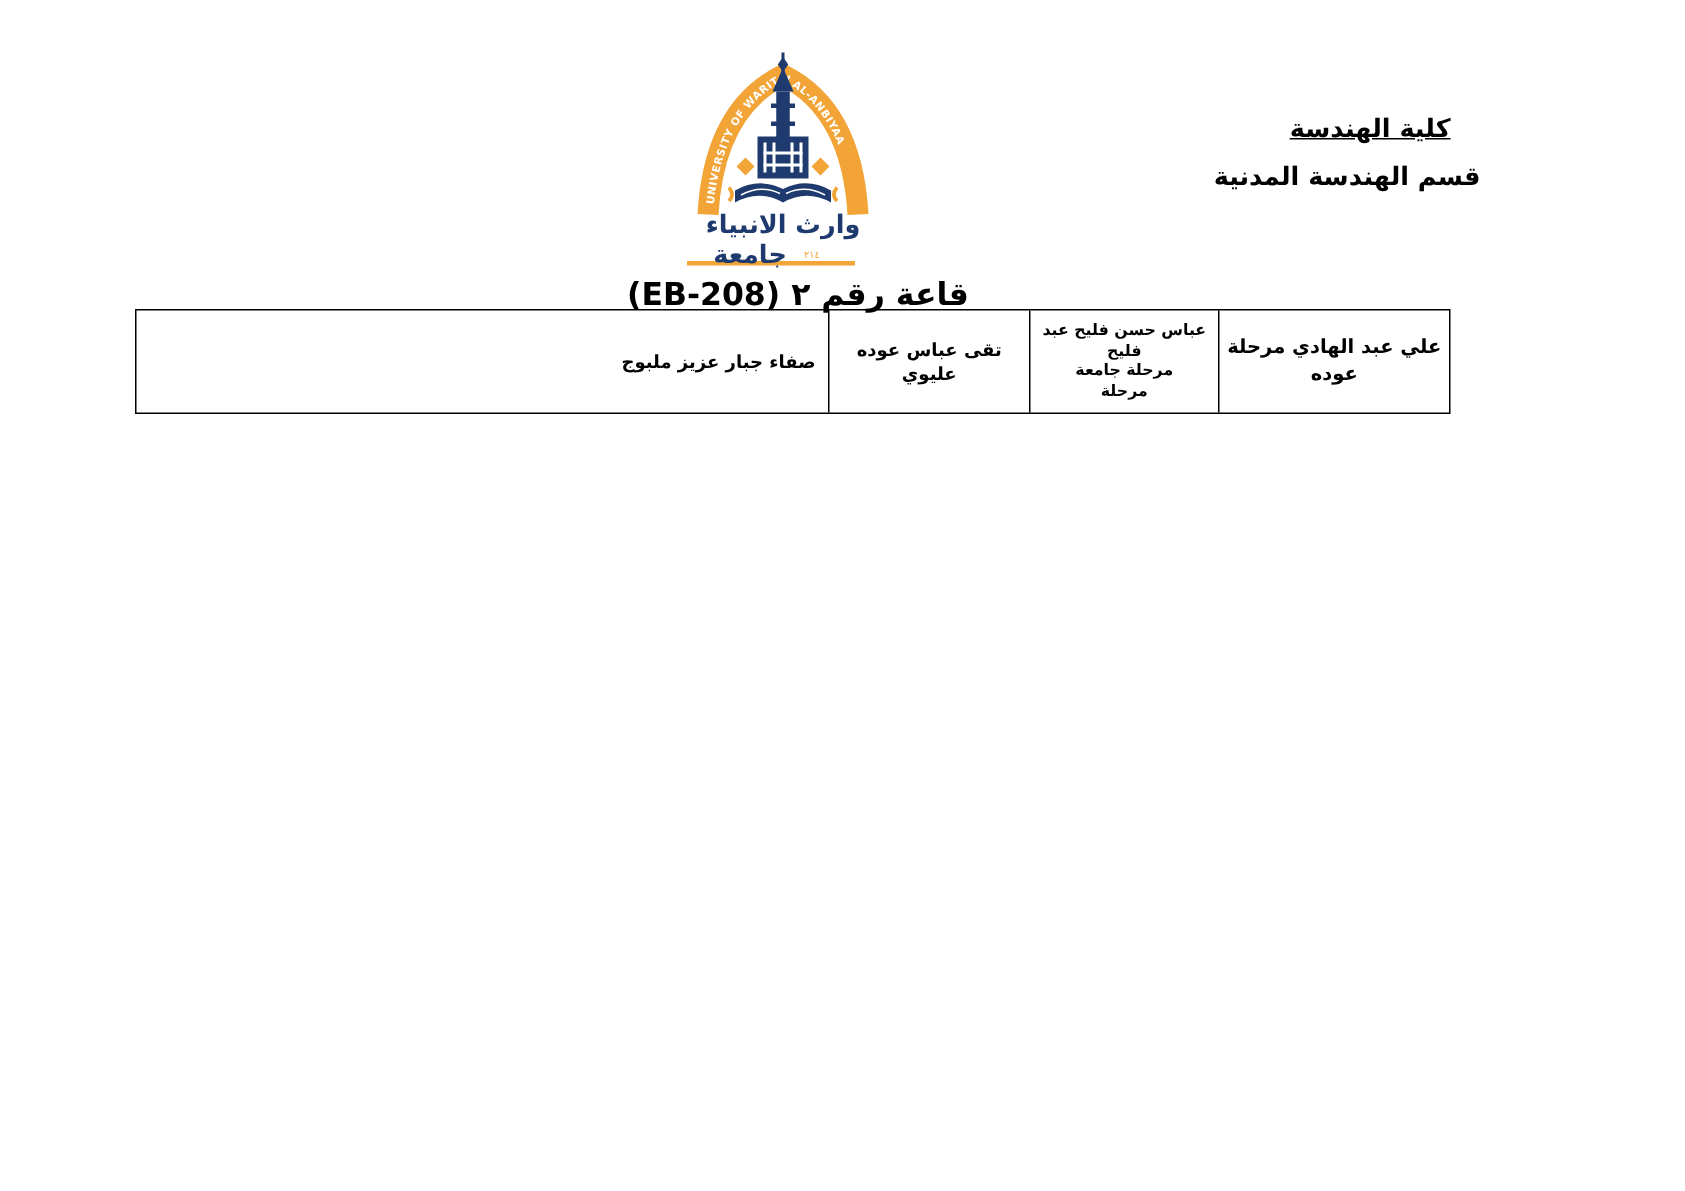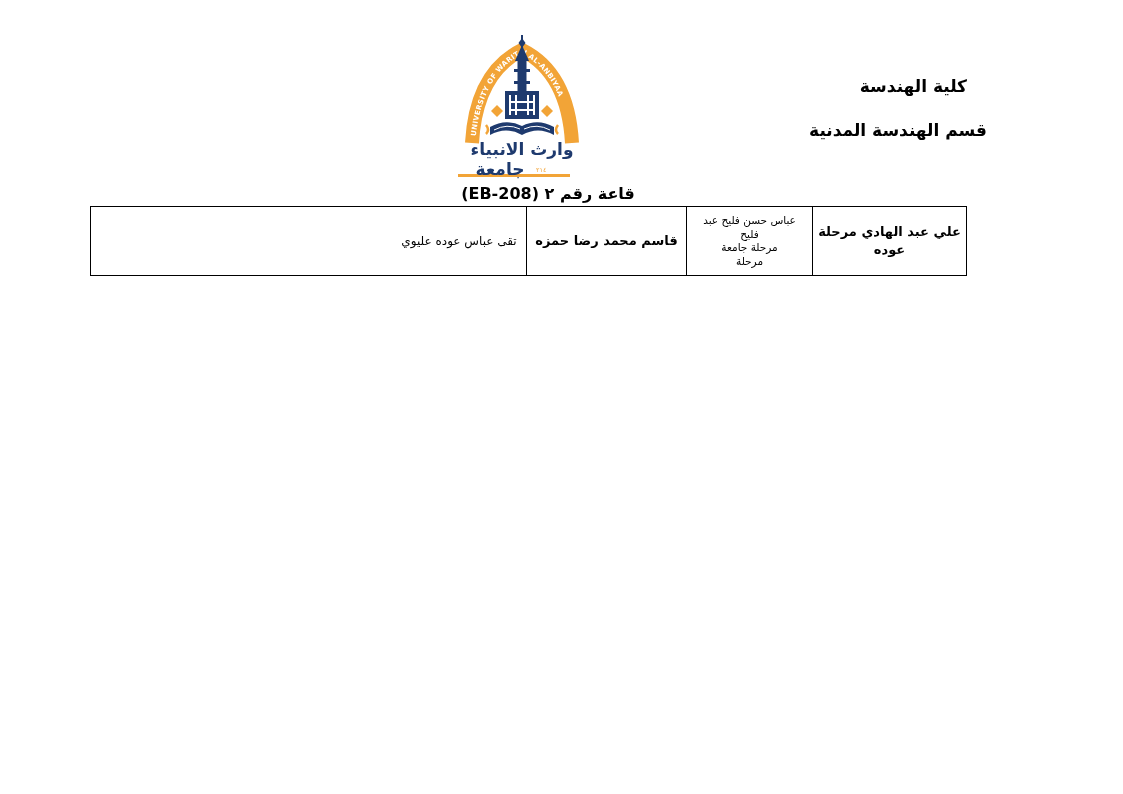--- a/index.html
+++ b/index.html
@@ -13,39 +13,39 @@
   }
 
   
   .dept-header {
     position:absolute;
     top:76px; right:136px;
     text-align:right;
     direction:rtl;
     font-weight:bold;
   }
-  .dept-line1 { font-size:17px; line-height:20px; margin-left:0; margin-right:20px; }
-  .dept-line2 { font-size:17px; line-height:20px; margin-top:24px; }
+  .dept-line1 { font-size:17px; line-height:20px; margin-left:0; margin-right:20px;text-decoration:underline; }
+  .dept-line2 { font-size:17px; line-height:20px; margin-top:12px; }
 
   
   .logo-box {
     position:absolute;
     left:450px; top:33px;
     width:145px; height:150px;
   }
   .logo-box svg { width:100%; height:100%; display:block; }
 
   
   .room-title {
     position:absolute;
     top:184px; left:418px; width:260px;
-    text-align:center;
+    text-align:left;
     direction:rtl;
     font-weight:bold;
-    font-size:16px;
+    font-size:21px;
   }
 
   
   .names-table {
     position:absolute;
     left:90px; top:206px;
     width:877px; height:70px;
     border:1.5px solid #000;
     box-sizing:border-box;
     direction:rtl;
@@ -54,20 +54,21 @@
   .cell {
     box-sizing:border-box;
     border-left:1px solid #000;
     display:flex;
     flex-direction:column;
     justify-content:center;
     align-items:center;
     text-align:center;
     direction:rtl;
     padding:2px 4px;
+    font-weight:bold;
   }
   .cell:last-child { border-left:none; }
   .c-bold  { font-weight:bold; font-size:13px; line-height:18px; }
   .c-reg   { font-size:12px;  line-height:16px; }
   .c-small { font-size:10.5px; line-height:13.5px; }
 </style>
 </head>
 <body>
 
 <div class="dept-header">
@@ -130,19 +131,19 @@
   <div class="cell c-bold" style="width:154px">
     <span>علي عبد الهادي مرحلة</span>
     <span>عوده</span>
   </div>
   <div class="cell c-small" style="width:126px">
     <span>عباس حسن فليح عبد</span>
     <span>فليح</span>
     <span>مرحلة جامعة</span>
     <span>مرحلة</span>
   </div>
-  <div class="cell c-bold" style="width:160px">
-    <span>قاسم محمد رضا حمزه</span>
-  </div>
   <div class="cell c-reg" style="width:134px">
     <span>تقى عباس عوده عليوي</span>
+  </div>
+  <div class="cell c-reg" style="width:146px">
+    <span>صفاء جبار عزيز ملبوج</span>
   </div>
 </div>
 
 </body></html>

